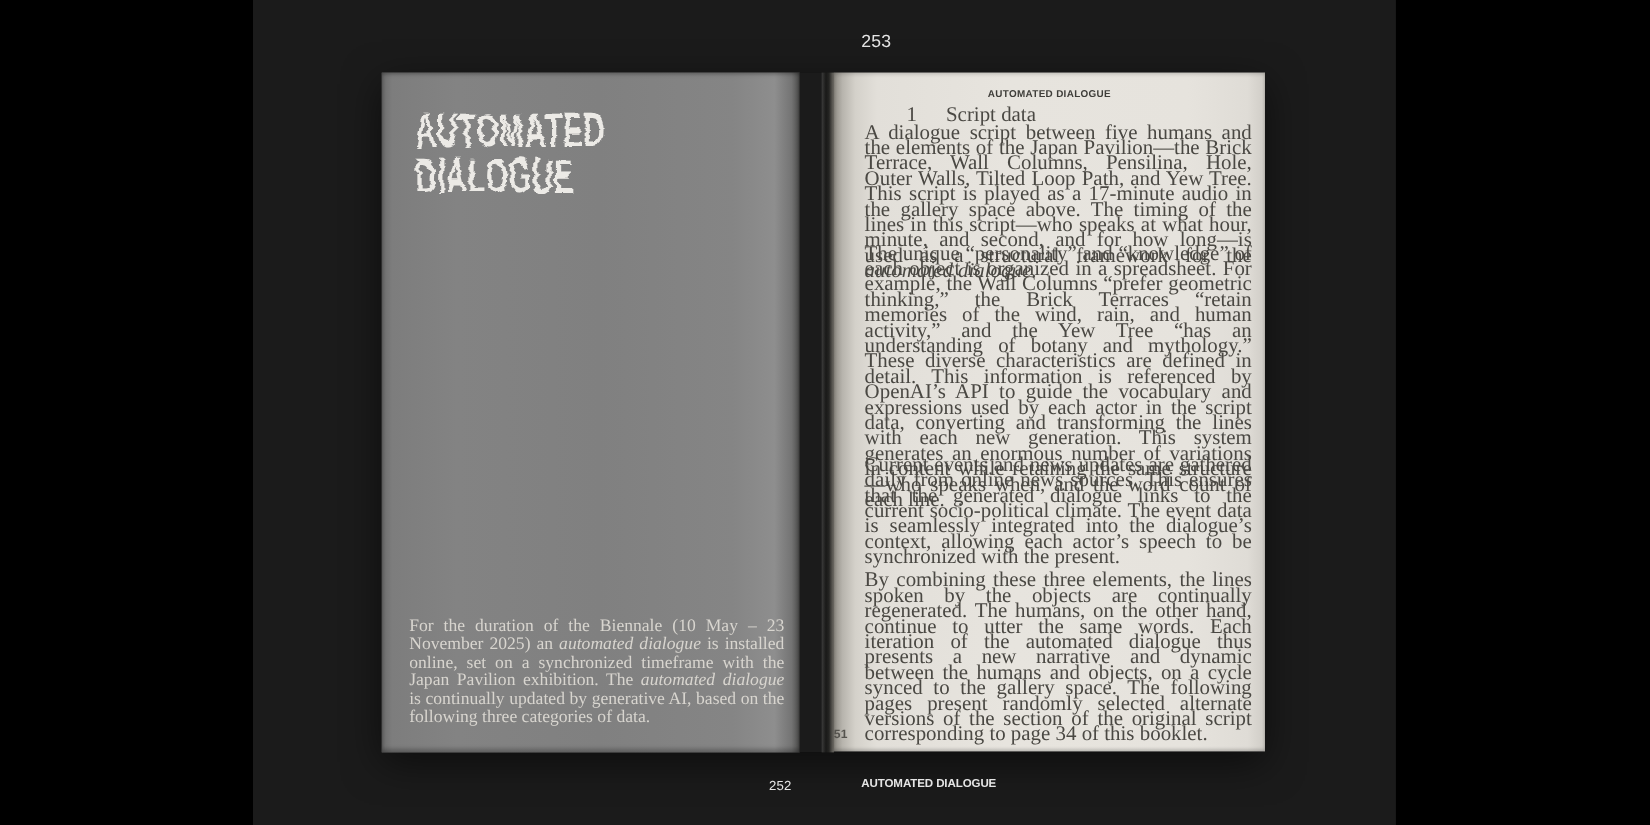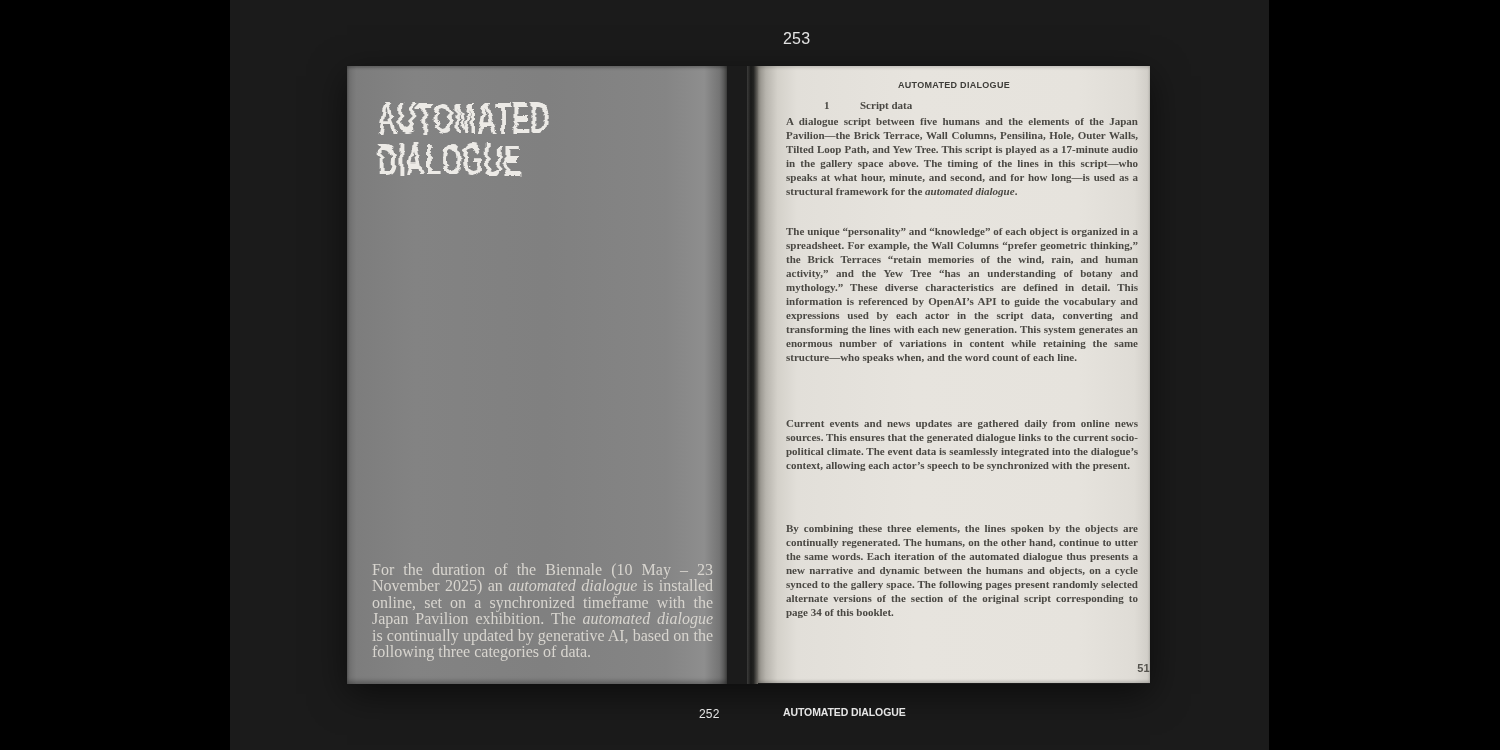--- a/index.html
+++ b/index.html
@@ -69,33 +69,32 @@
       #e7e4de 40%, #e6e3dd 82%, #dfdcd6 96%, #cfccc6 100%);
     box-shadow:inset 0 2px 3px rgba(0,0,0,0.14), inset 0 -2px 3px rgba(0,0,0,0.18);
   }
   .running-head{
     position:absolute;left:0;top:14px;width:100%;
     text-align:center;font-size:9px;font-weight:bold;
     letter-spacing:0.3px;color:#3e3d39;
   }
   .rp-text{
     font-family:"Liberation Serif",serif;
-    font-size:11px;line-height:14px;color:var(--right-text);
+    font-size:19px;line-height:14px;color:var(--right-text);
     text-align:justify;
-    font-weight:bold;
   }
   .section{position:absolute;left:28px;width:352px;}
   .section-1{top:32px;}
   .section-2{top:158px;}
   .section-3{top:350px;}
   .closing{position:absolute;left:28px;top:455px;width:352px;}
   .sec-heading{padding-left:38px;text-align:left;margin-bottom:2px;}
   .sec-num{display:inline-block;width:36px;}
   .rp-folio{
-    position:absolute;left:0;bottom:9px;width:100%;text-align:right;
+    position:absolute;left:0;bottom:9px;width:100%;text-align:left;
     font-size:11px;font-weight:bold;color:#55534e;letter-spacing:0.3px;
   }
   i{font-style:italic;}
 </style>
 </head>
 <body>
 
 <div class="photo-area">
 
   <div class="folio-top" style="position:absolute;left:553px;top:30px;">253</div>

